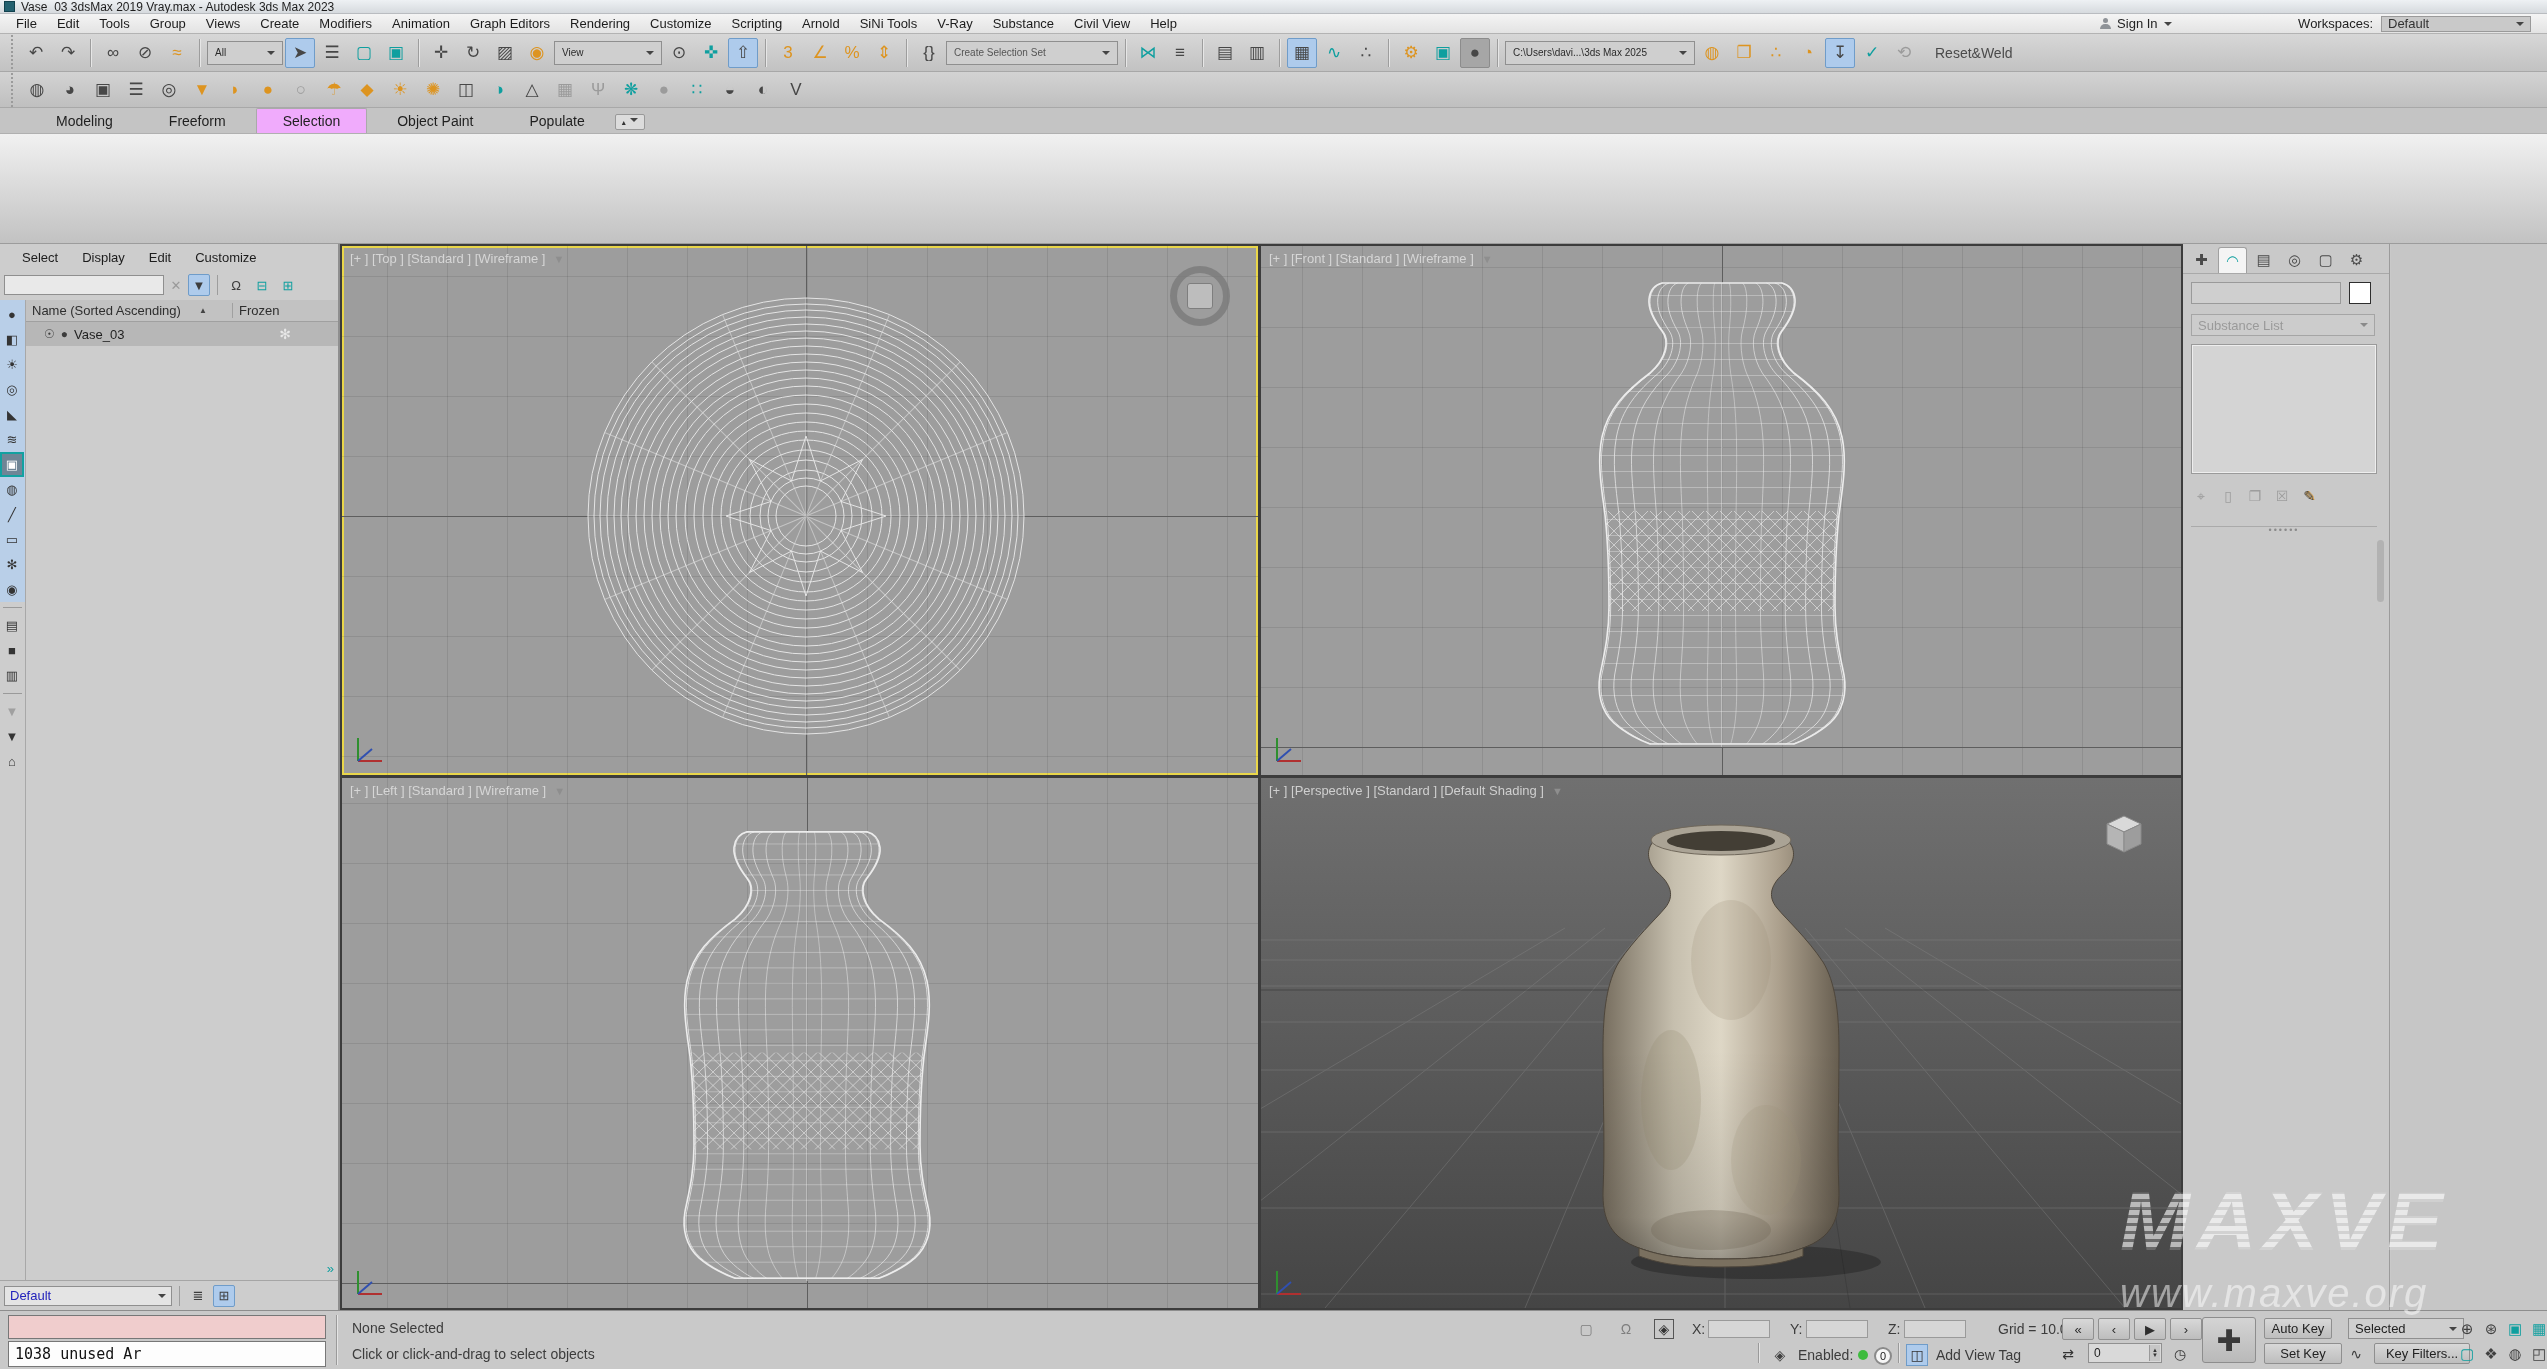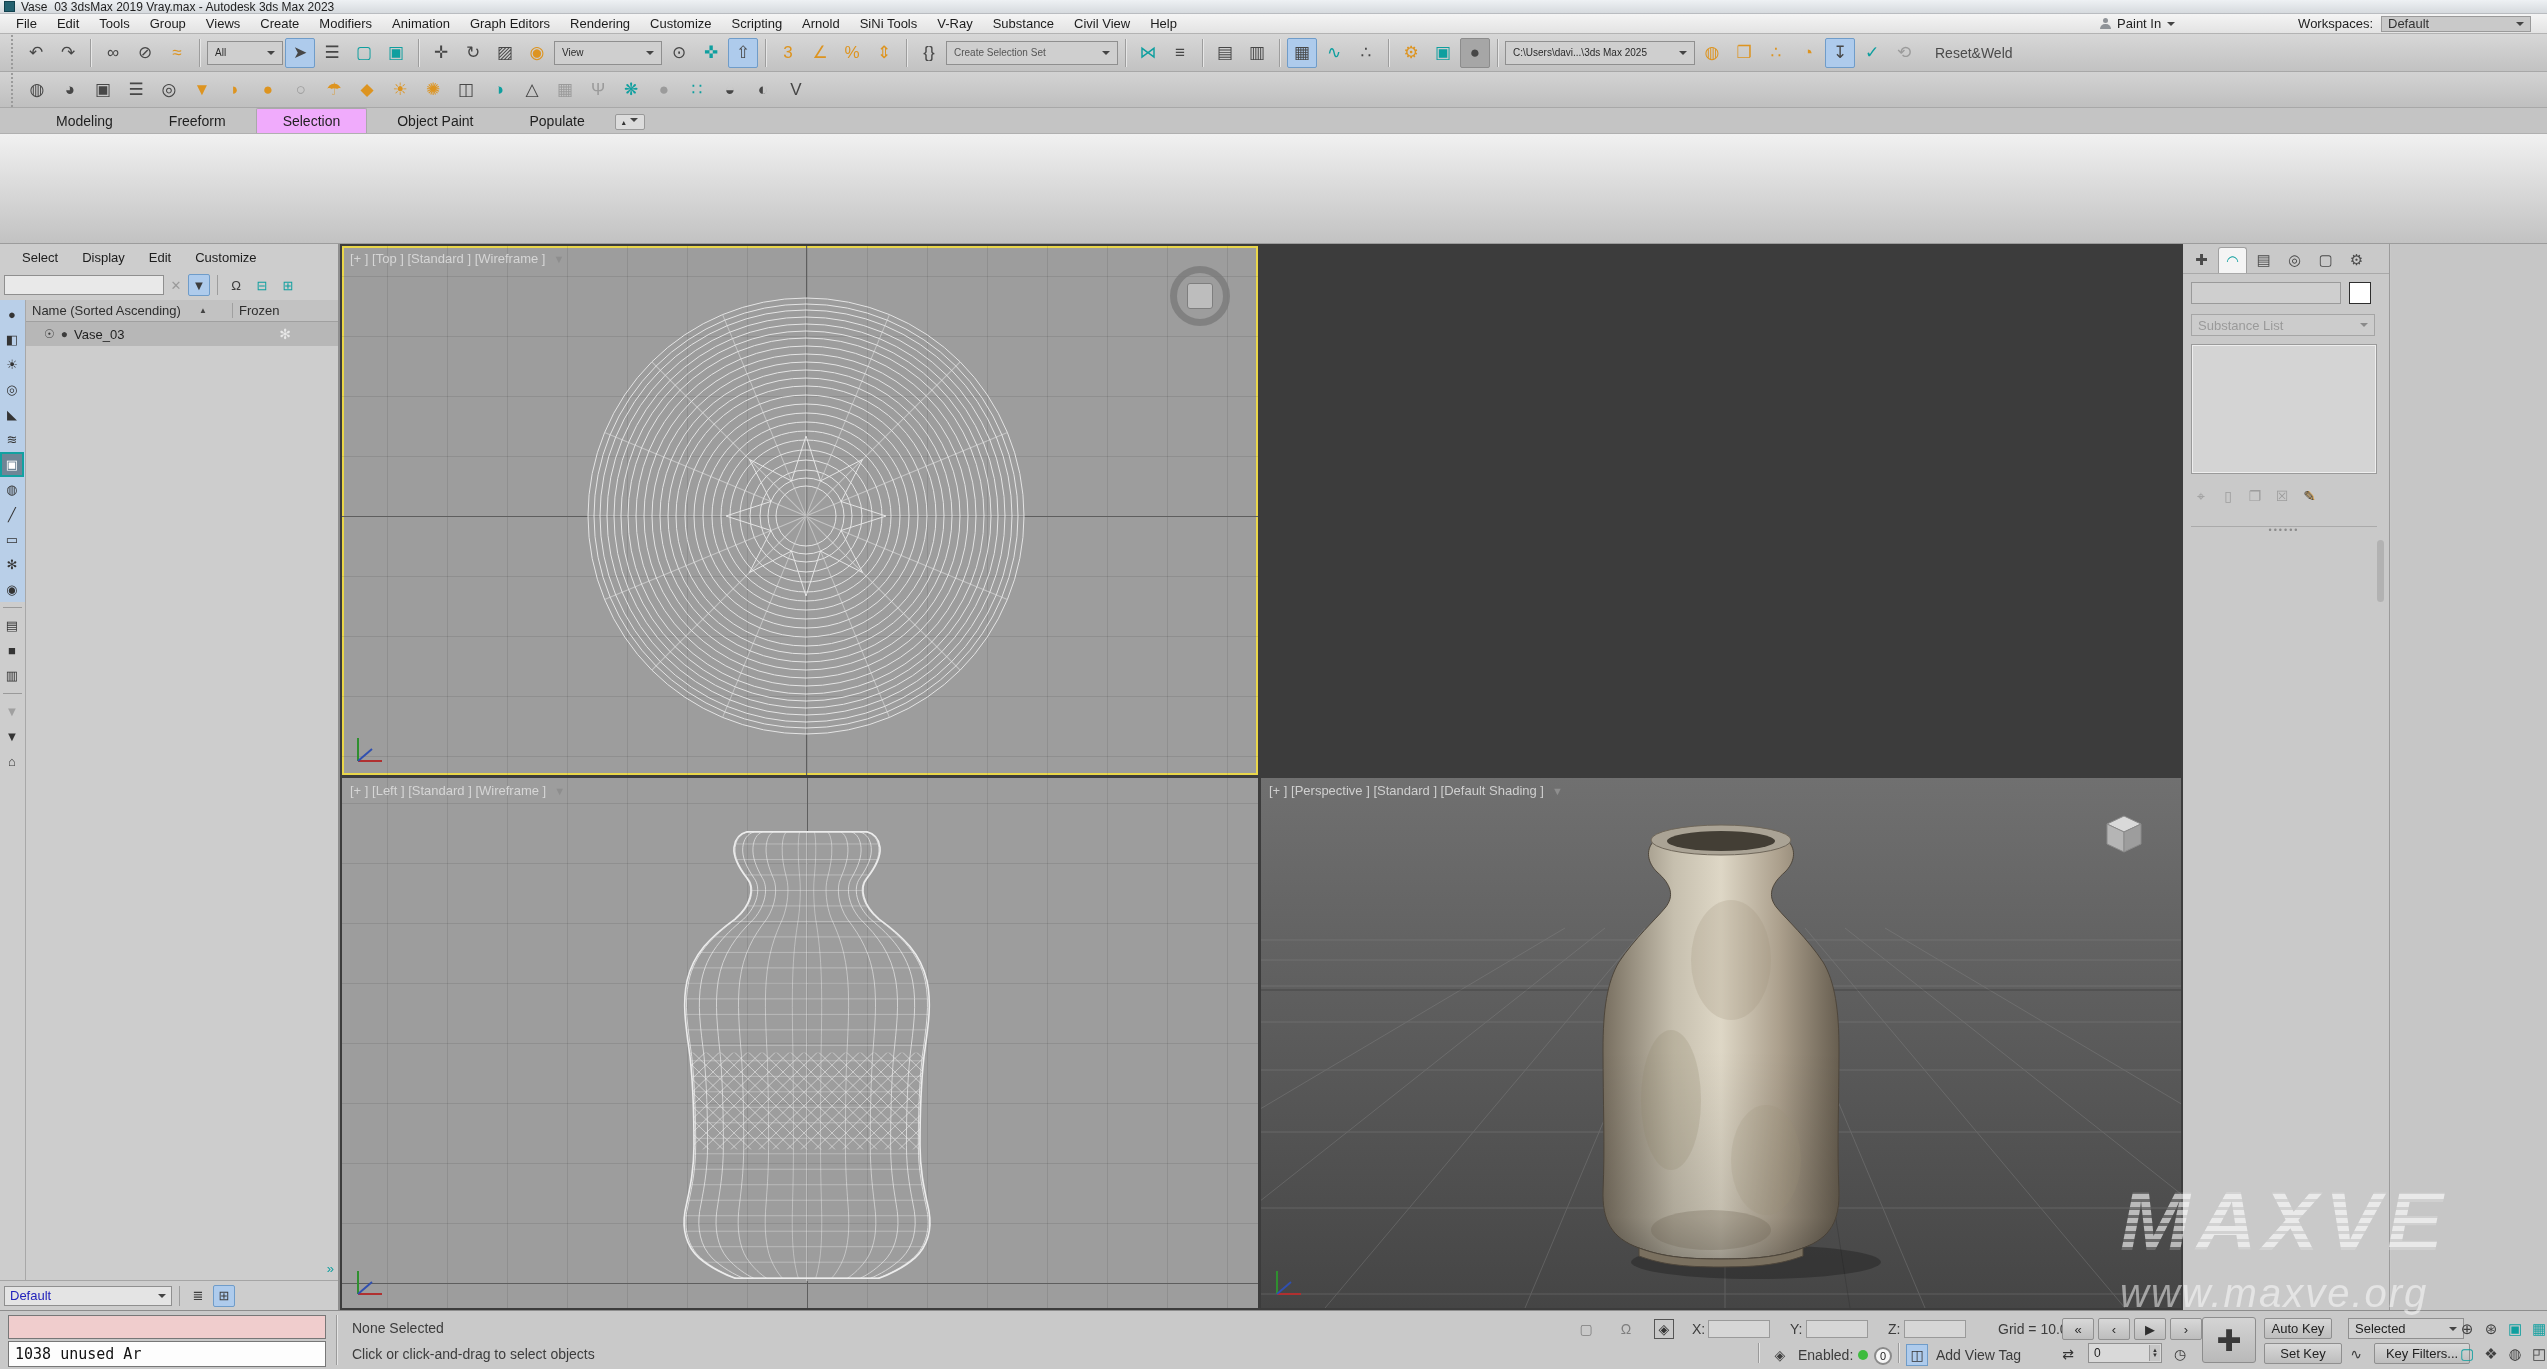--- a/index.html
+++ b/index.html
@@ -185,21 +185,21 @@
   <div class="titlebar">
     <div class="app-logo"></div>
     <div class="title-text">Vase_03 3dsMax 2019 Vray.max - Autodesk 3ds Max 2023</div>
   </div>
 
   <div class="menubar">
     <span><span class="menu-item">File</span><span class="menu-item">Edit</span><span class="menu-item">Tools</span><span class="menu-item">Group</span><span class="menu-item">Views</span><span class="menu-item">Create</span><span class="menu-item">Modifiers</span><span class="menu-item">Animation</span><span class="menu-item">Graph Editors</span><span class="menu-item">Rendering</span><span class="menu-item">Customize</span><span class="menu-item">Scripting</span><span class="menu-item">Arnold</span><span class="menu-item">SiNi Tools</span><span class="menu-item">V-Ray</span><span class="menu-item">Substance</span><span class="menu-item">Civil View</span><span class="menu-item">Help</span></span>
     <div class="menubar-right">
       <div class="signin">
         <span class="person"></span>
-        <span>Paint In</span>
+        <span>Sign In</span>
         <span class="caret"></span>
       </div>
       <span>Workspaces:</span>
       <div class="ws-select">
         <span>Default</span>
         <span class="caret" style="margin-left:auto"></span>
       </div>
     </div>
   </div>
 
@@ -413,20 +413,35 @@
           <span class="funnel">▼</span>
         </div>
         <div class="viewcube-top">
             <div class="face"></div>
           </div>
         <svg class="tripod" width="36" height="34">
             <use href="#tripod"></use>
           </svg>
       </div>
 
+      <div class="vp" style="left:921px; top:2px; width:920px; height:529px;">
+        <div class="gridbg" style="background-position:41px 21px"></div>
+        <div class="axis-line" style="left:0; top:501px; width:100%; height:1px;"></div>
+        <div class="axis-line" style="left:461px; top:0; width:1px; height:100%;"></div>
+        <svg class="wire" width="300" height="470" viewBox="0 0 300 470" style="left:311px; top:33px">
+            <use href="#jar-wire"></use>
+          </svg>
+        <div class="vp-label">
+          <span>[+ ] [Front ] [Standard ] [Wireframe ]</span>
+          <span class="funnel">▼</span>
+        </div>
+        <svg class="tripod" width="36" height="34">
+            <use href="#tripod"></use>
+          </svg>
+      </div>
 
       <div class="vp" style="left:2px; top:534px; width:916px; height:530px;">
         <div class="gridbg" style="background-position:45px 25px"></div>
         <div class="axis-line" style="left:0; top:505px; width:100%; height:1px;"></div>
         <div class="axis-line" style="left:465px; top:0; width:1px; height:100%;"></div>
         <svg class="wire" width="300" height="455" viewBox="0 0 300 470" preserveAspectRatio="none" style="left:315px; top:50px">
             <use href="#jar-wire"></use>
           </svg>
         <div class="vp-label">
           <span>[+ ] [Left ] [Standard ] [Wireframe ]</span>

